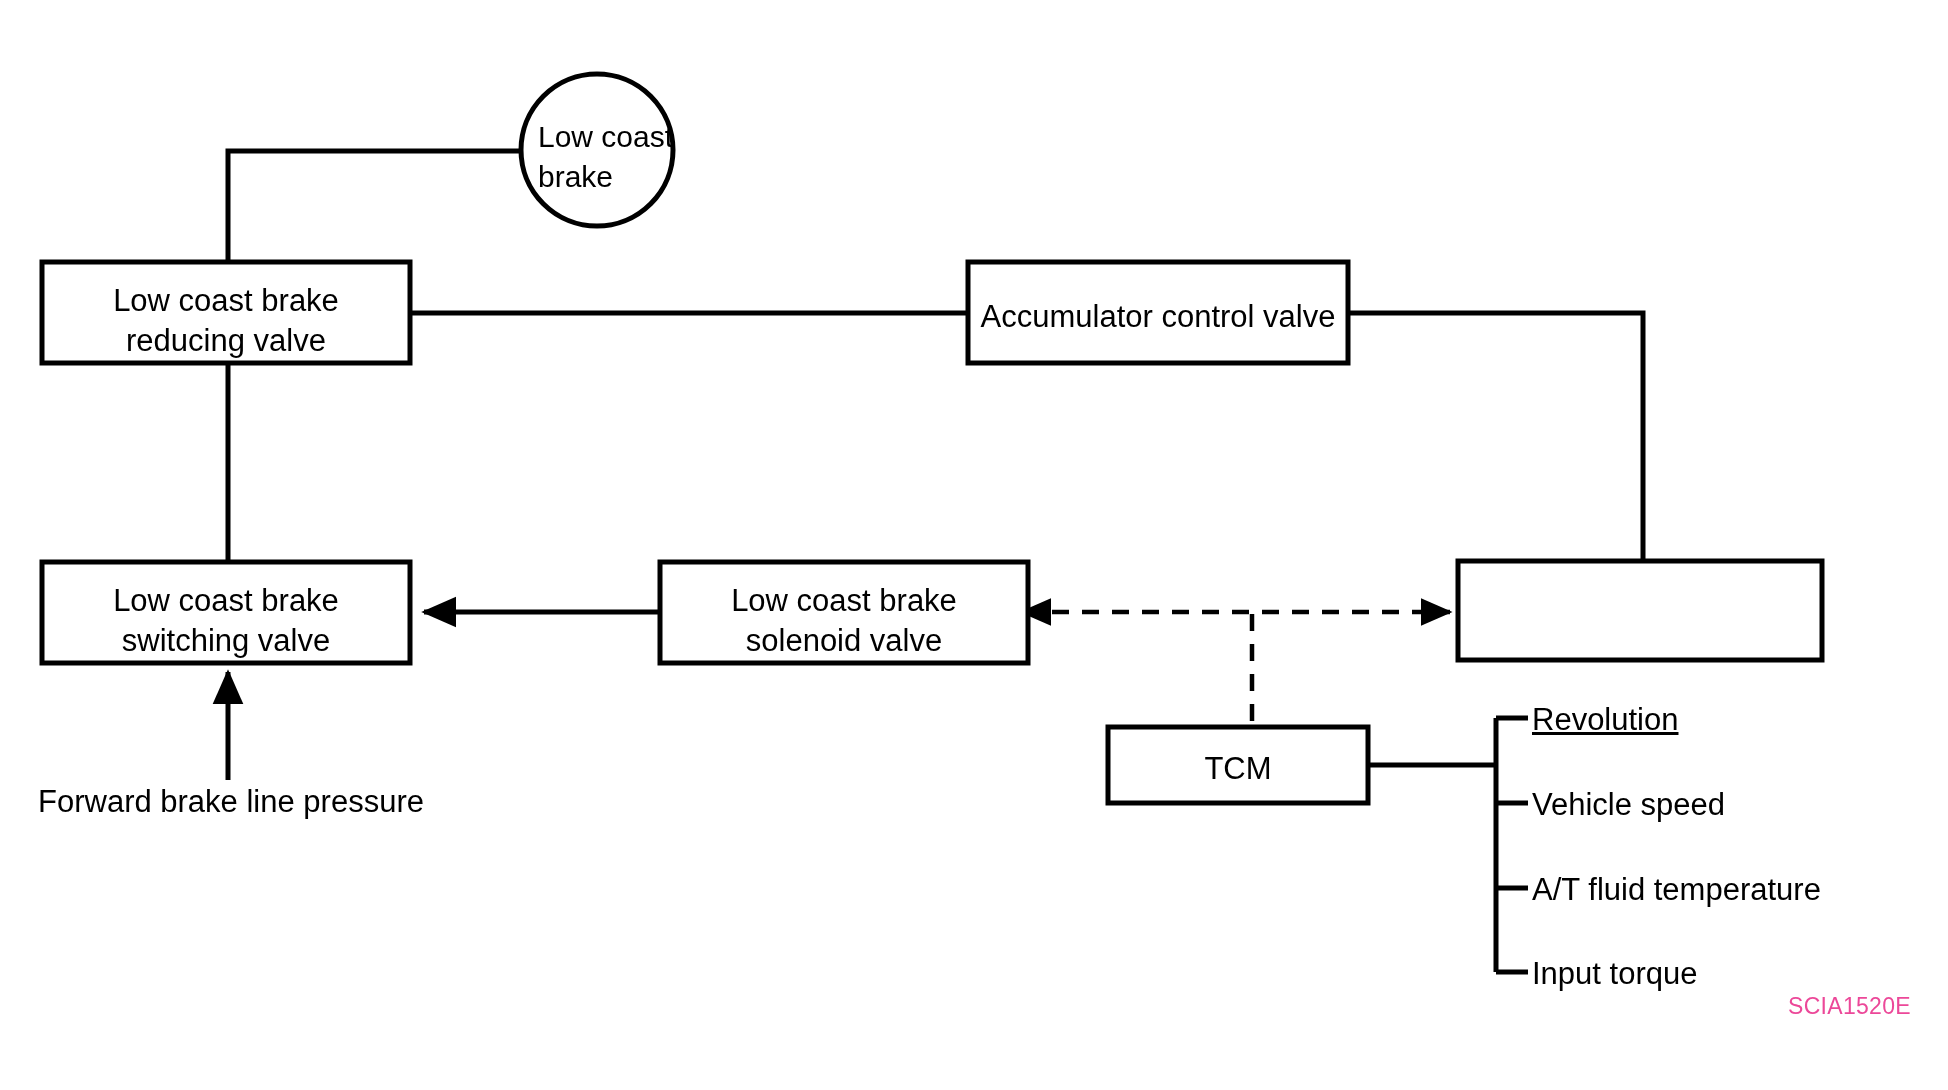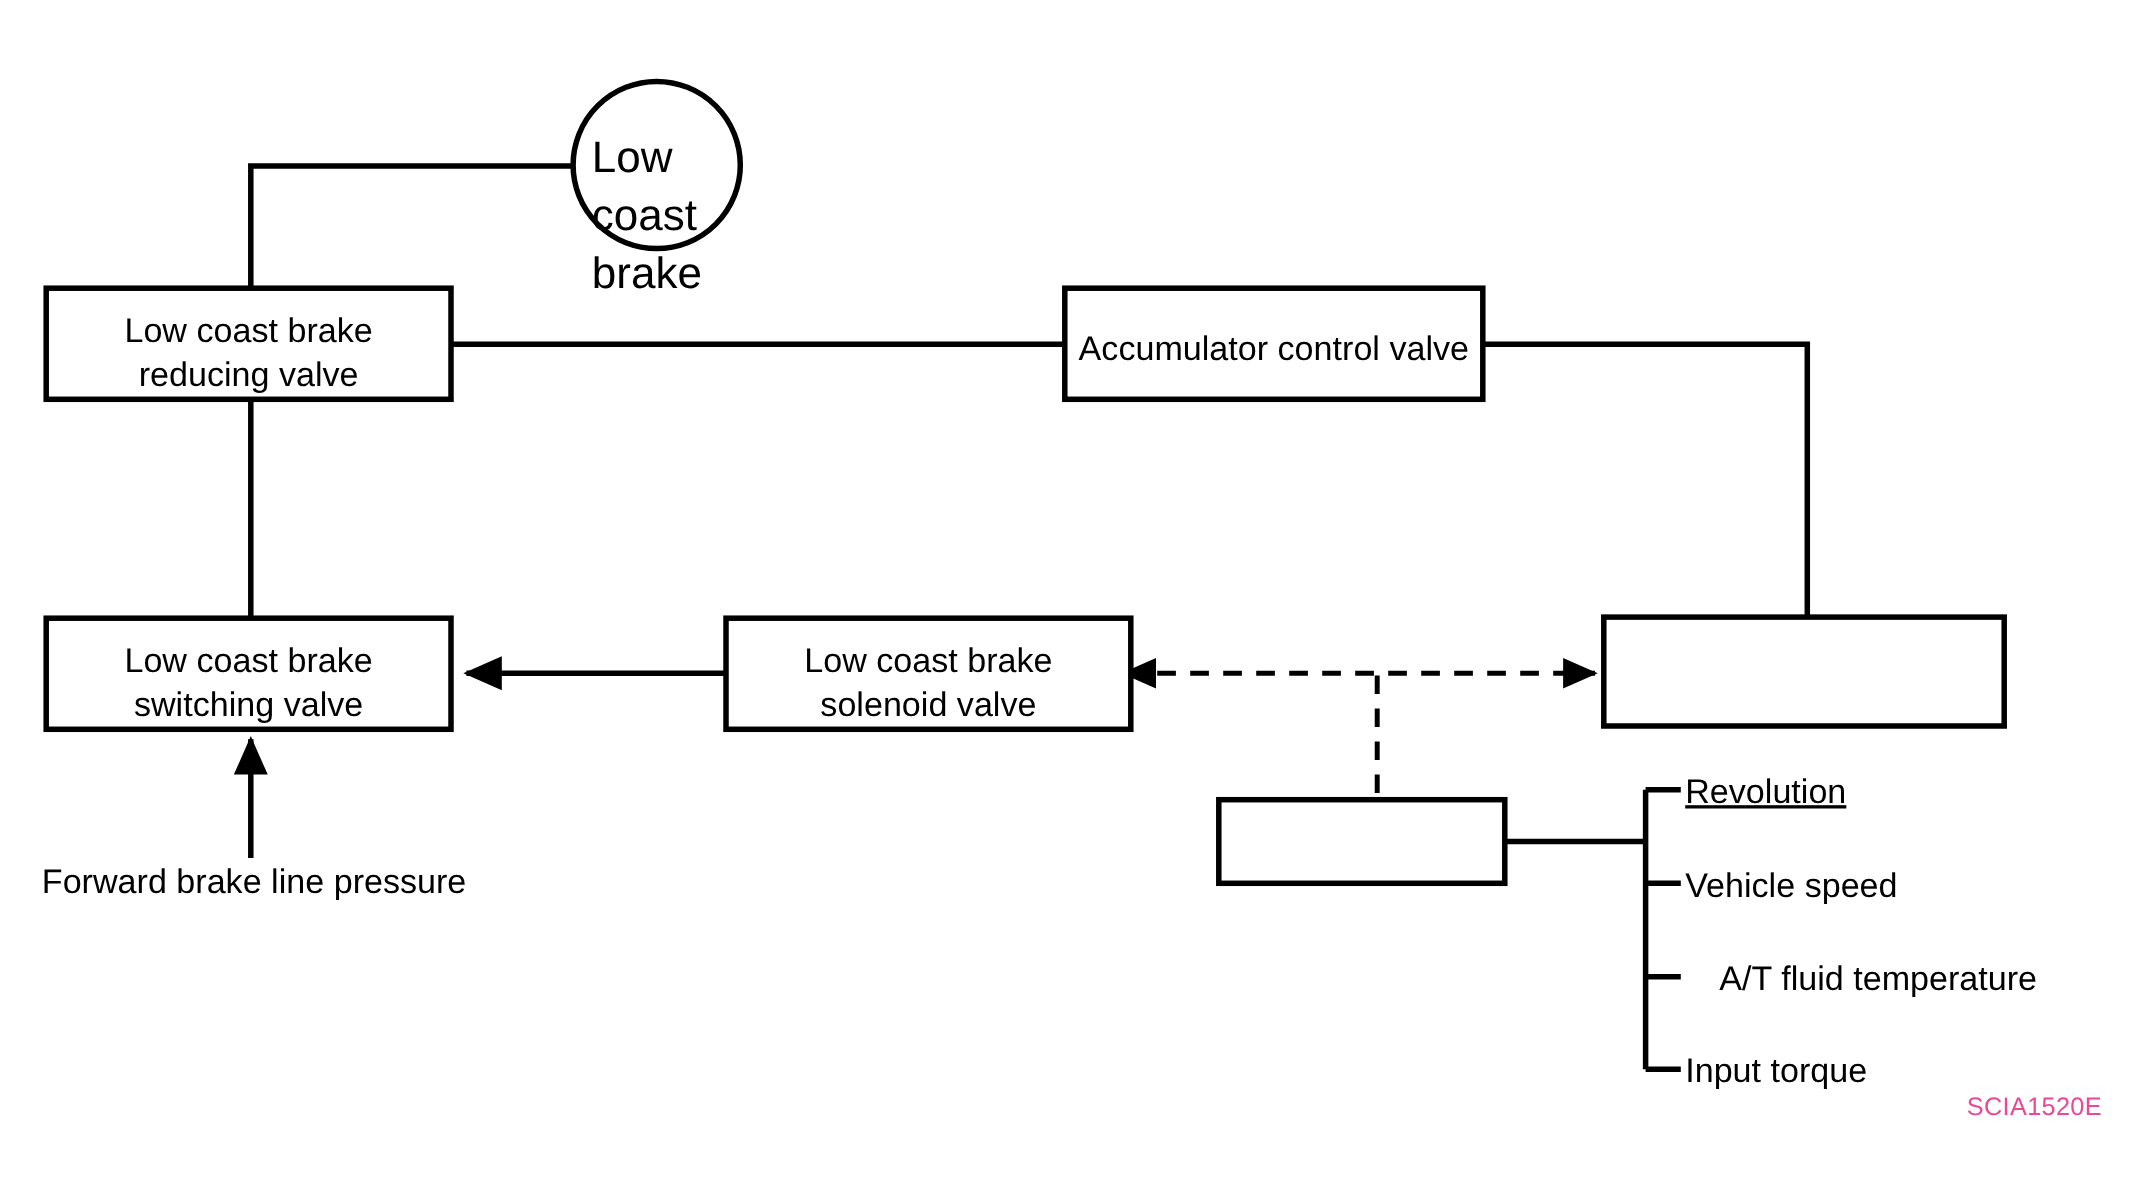--- a/index.html
+++ b/index.html
@@ -36,21 +36,21 @@
     position: absolute;
     font-family: "Liberation Sans", sans-serif;
     font-size: 31px;
     color: #000000;
     line-height: 1.2;
     white-space: nowrap;
   }
   .circle-label {
     position: absolute;
     font-family: "Liberation Sans", sans-serif;
-    font-size: 40px;
+    font-size: 30px;
     color: #000000;
     line-height: 1.32;
     text-align: left;
     white-space: pre-line;
   }
   .figcode {
     position: absolute;
     font-family: "Liberation Sans", sans-serif;
     font-size: 23px;
     letter-spacing: 0.3px;
@@ -137,27 +137,28 @@
 
   <div class="node-label" style="left:968px; top:297px; width:380px;">Accumulator control valve</div>
 
   <div class="node-label" style="left:42px; top:581px; width:368px;">Low coast brake
 switching valve</div>
 
   <div class="node-label" style="left:660px; top:581px; width:368px;">Low coast brake
 solenoid valve</div>
 
 
+  <div class="node-label" style="left:1108px; top:749px; width:260px;">TCM</div>
 
 
   <div class="free-label" style="left:38px; top:783px;">Forward brake line pressure</div>
 
   <div class="free-label" style="left:1532px; top:701px;text-decoration:underline;">Revolution</div>
 
   <div class="free-label" style="left:1532px; top:786px;">Vehicle speed</div>
 
-  <div class="free-label" style="left:1532px; top:871px;margin-left:31px;">A/T fluid temperature</div>
+  <div class="free-label" style="left:1532px; top:871px;">A/T fluid temperature</div>
 
   <div class="free-label" style="left:1532px; top:955px;">Input torque</div>
 
   <div class="figcode" style="left:1788px; top:993px;">SCIA1520E</div>
 
 </div>
 
 </body></html>

